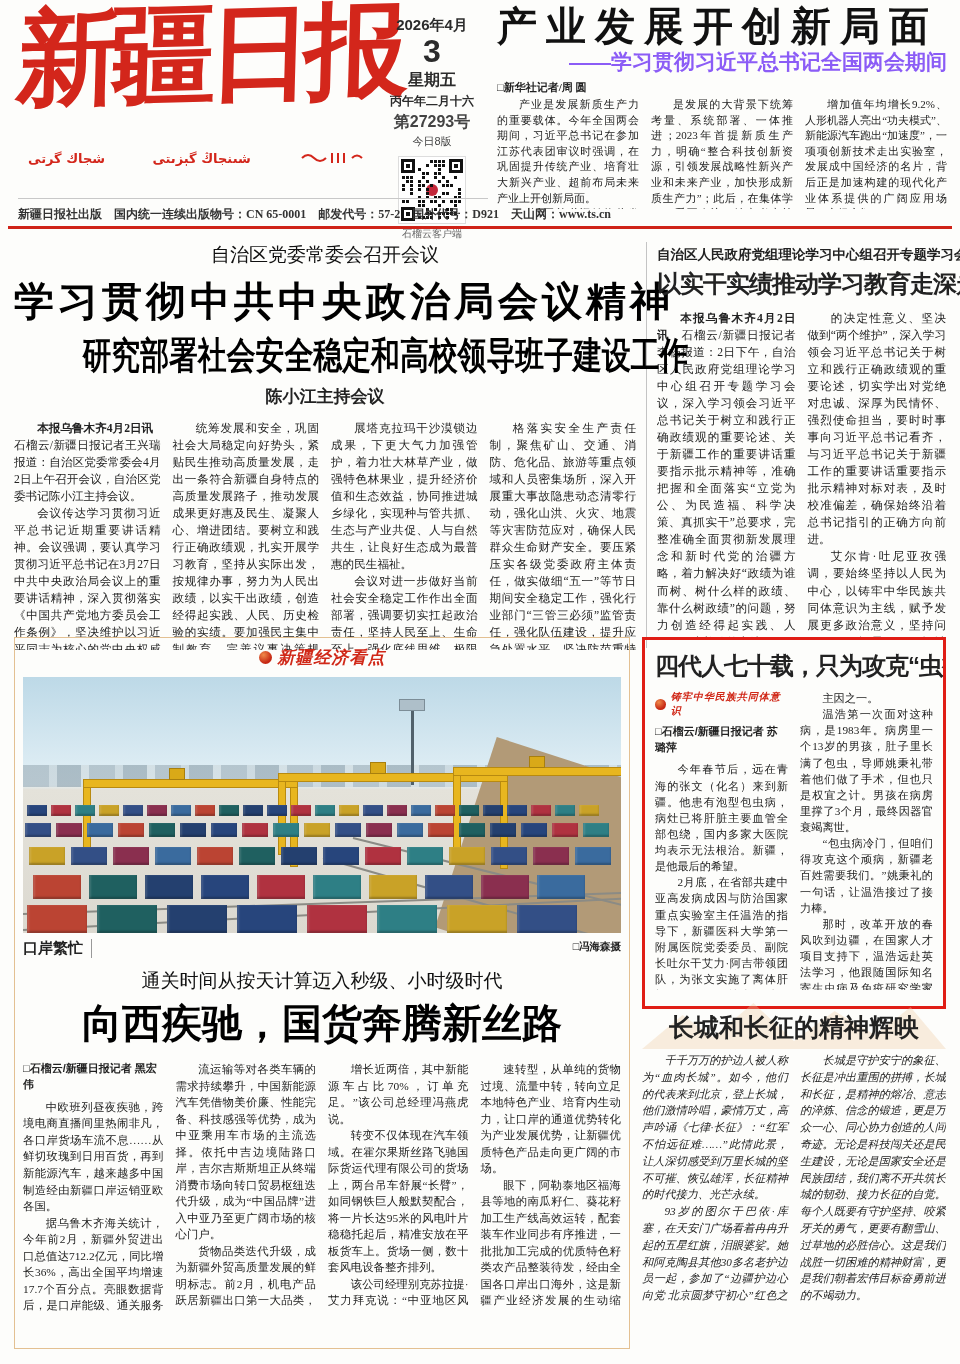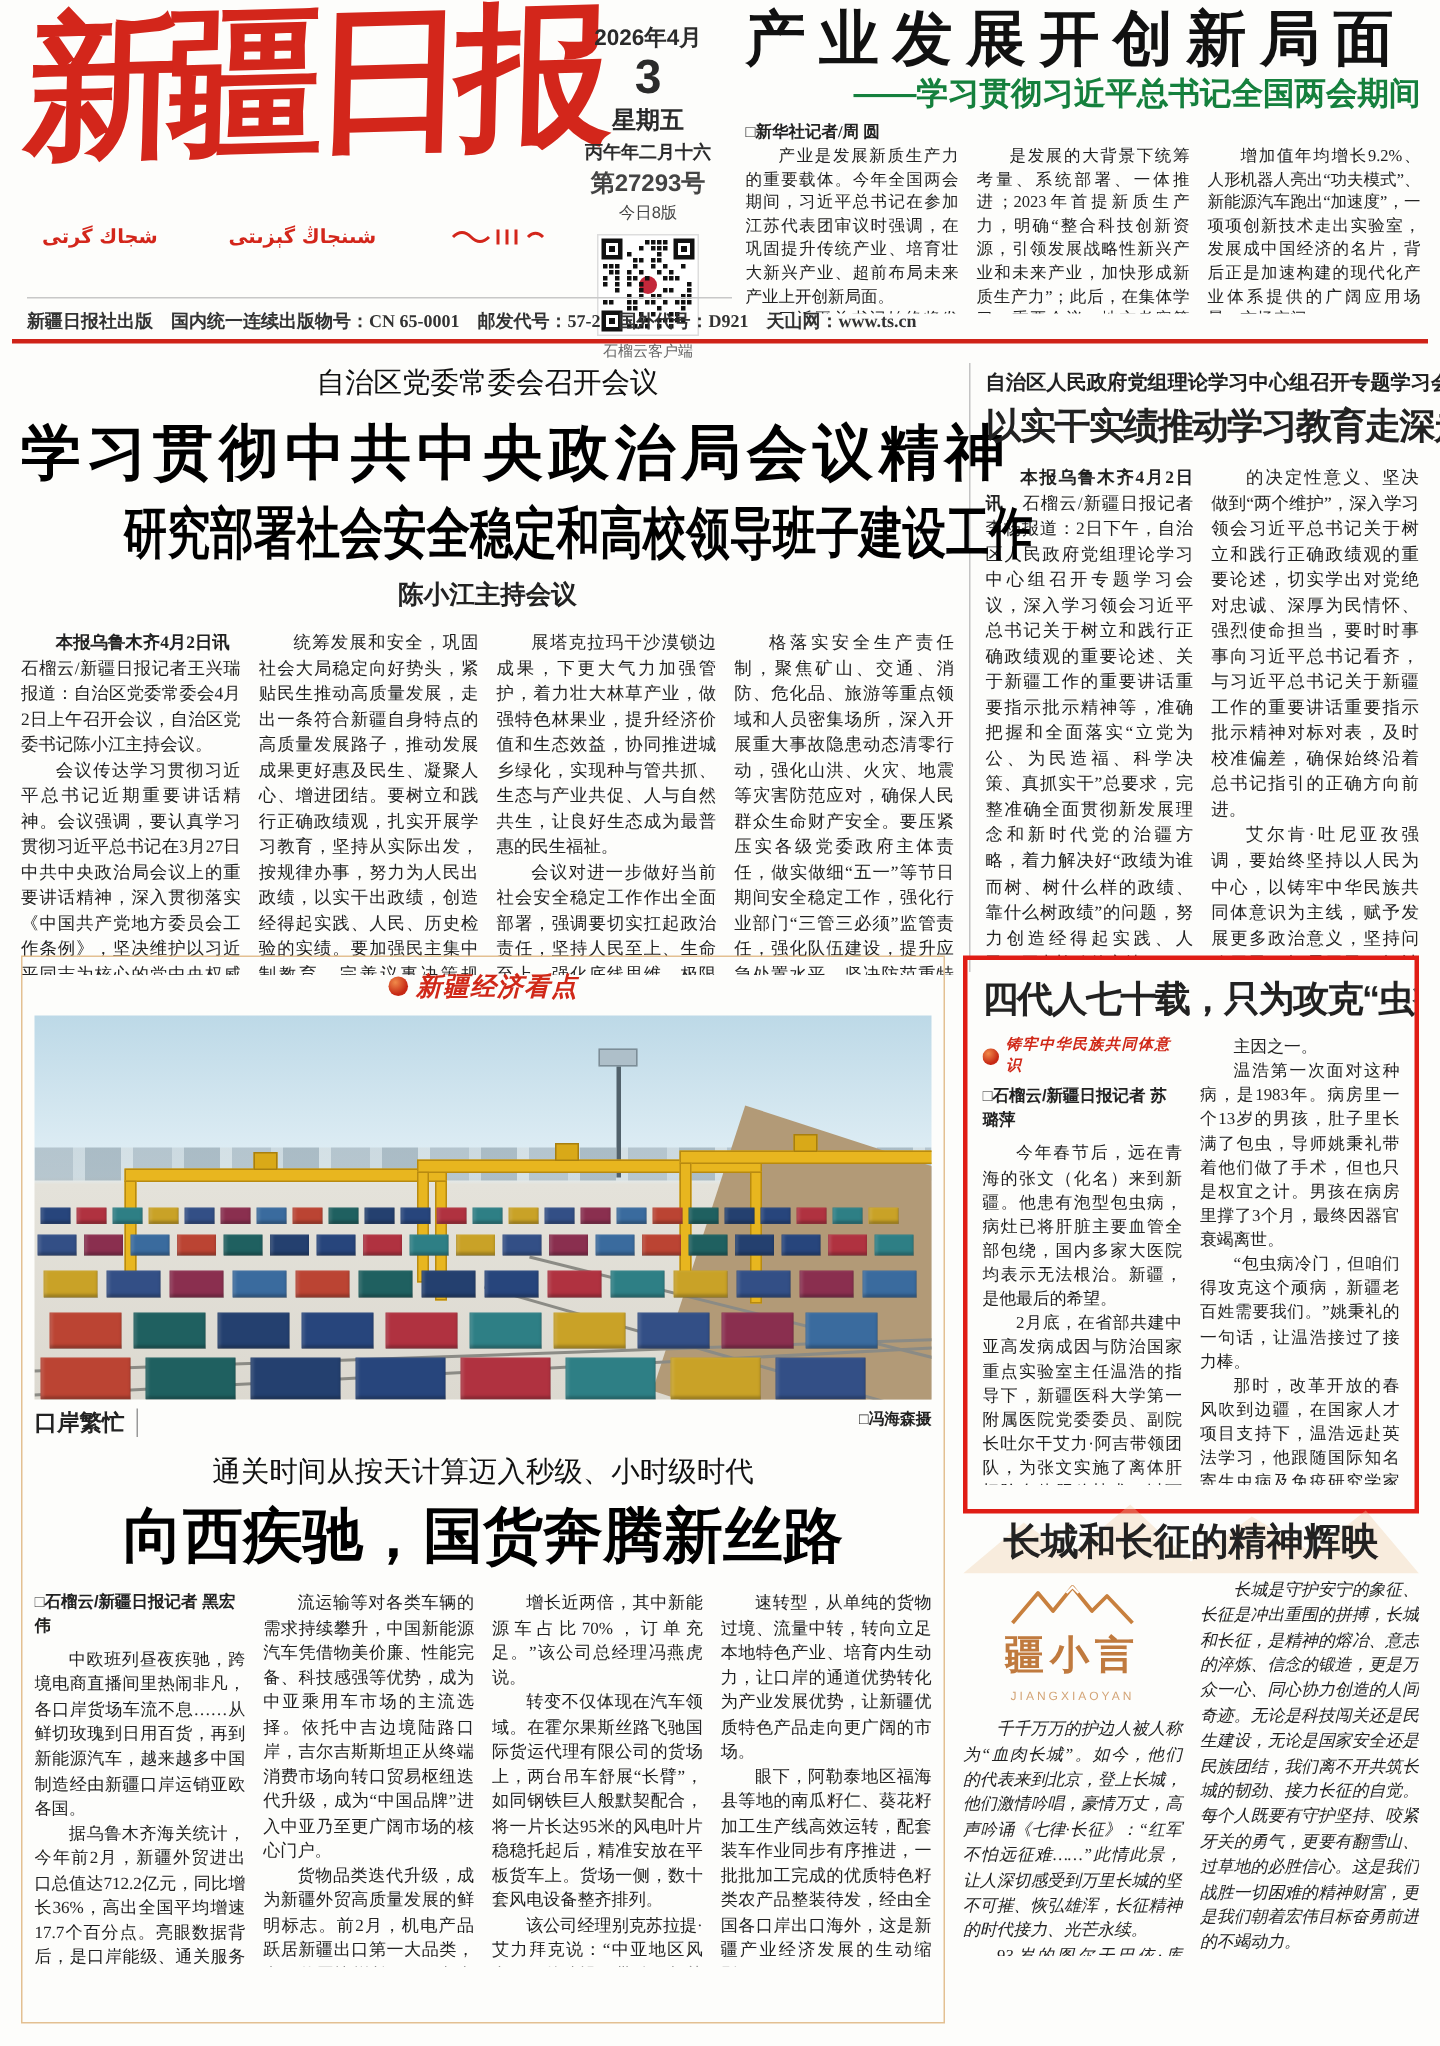--- a/index.html
+++ b/index.html
@@ -27,21 +27,21 @@
   .qr .finder i{position:absolute;left:2px;top:2px;width:4px;height:4px;}
   .qr .f1{left:2px;top:2px;} .qr .f2{right:2px;top:2px;} .qr .f3{left:2px;bottom:2px;}
   .qr .reddot{position:absolute;left:27px;top:27px;width:12px;height:12px;border-radius:50%;background:#c3273a;}
   .qr-cap{font-size:10px;color:#666;margin-top:3px;}
   .publine{position:absolute;left:18px;top:198px;width:470px;border-top:1px solid #c8c8c8;
         padding-top:7px;font-size:12px;font-weight:bold;color:#333;white-space:nowrap;}
   
   .tr-story{position:absolute;left:497px;top:4px;width:450px;}
   .tr-h1{font-family:"Liberation Sans",sans-serif;font-weight:bold;font-size:40px;letter-spacing:9px;
         color:#111;white-space:nowrap;line-height:1.1;}
-  .tr-sub1{font-family:"Liberation Sans",sans-serif;font-weight:bold;font-size:21px;color:#15803d;
+  .tr-sub1{font-family:"Liberation Sans",sans-serif;font-weight:bold;font-size:21px;color:#8b5cf6;
         text-align:right;white-space:nowrap;letter-spacing:0;}
   .tr-sub2{font-family:"Liberation Sans",sans-serif;font-weight:bold;font-size:21px;color:#111;
         white-space:nowrap;letter-spacing:1px;}
   .tr-byline{font-size:11px;font-weight:bold;margin:4px 0 2px;}
   .tr-cols{display:grid;grid-template-columns:repeat(3,1fr);gap:12px;height:112px;overflow:hidden;
         font-size:11px;line-height:1.42;}
   .redrule{position:absolute;left:8px;top:226px;width:944px;height:3px;background:#cf2318;}
   
   .band2{position:absolute;left:14px;top:236px;width:932px;height:412px;display:flex;}
   .main-block{width:622px;flex:0 0 auto;}
@@ -484,28 +484,20 @@
         </div>
       </div>
 
       <div class="jxy">
         <svg class="jxy-mountain-bg" viewBox="0 0 300 52" preserveAspectRatio="none">
           <path d="M0 52 L40 18 L70 40 L110 6 L150 44 L190 14 L230 38 L265 10 L300 52 Z" fill="#f0cfa8"></path>
         </svg>
         <div class="jxy-h1">长城和长征的精神辉映</div>
         <div class="jxy-cols">
           <div class="col">
-            <div class="jxy-logo">
-              <svg width="90" height="30" viewBox="0 0 90 30">
-                <path d="M5 28 L22 8 L32 20 L45 4 L58 20 L68 10 L85 28" fill="none" stroke="#c8803e" stroke-width="2.5" stroke-linejoin="round"></path>
-                <path d="M41 8 L45 4 L49 8" fill="none" stroke="#fff" stroke-width="1.5"></path>
-              </svg>
-              <div class="jxy-name">疆小言</div>
-              <div class="jxy-rom">JIANGXIAOYAN</div>
-            </div>
             <div>
                 <p class="para">千千万万的护边人被人称为“血肉长城”。如今，他们的代表来到北京，登上长城，他们激情吟唱，豪情万丈，高声吟诵《七律·长征》：“红军不怕远征难……”此情此景，让人深切感受到万里长城的坚不可摧、恢弘雄浑，长征精神的时代接力、光芒永续。</p>
                 <p class="para">93岁的图尔干巴依·库塞，在天安门广场看着冉冉升起的五星红旗，泪眼婆娑。她和阿克陶县其他30多名老护边员一起，参加了“边疆护边心向党 北京圆梦守初心”红色之旅。漫长的护边路，铸就了人生“长征”，记不清几多风雪、几多甘苦，但他们能记得住每一块石头、每一寸山河，能永记“一生只做一件事，为祖国守边疆”的誓言。</p>
               </div>
           </div>
           <div class="col">
               <p class="para">长城是守护安宁的象征、长征是冲出重围的拼搏，长城和长征，是精神的熔冶、意志的淬炼、信念的锻造，更是万众一心、同心协力创造的人间奇迹。无论是科技闯关还是民生建设，无论是国家安全还是民族团结，我们离不开共筑长城的韧劲、接力长征的自觉。每个人既要有守护坚持、咬紧牙关的勇气，更要有翻雪山、过草地的必胜信心。这是我们战胜一切困难的精神财富，更是我们朝着宏伟目标奋勇前进的不竭动力。</p>
             </div>
         </div>
       </div>

